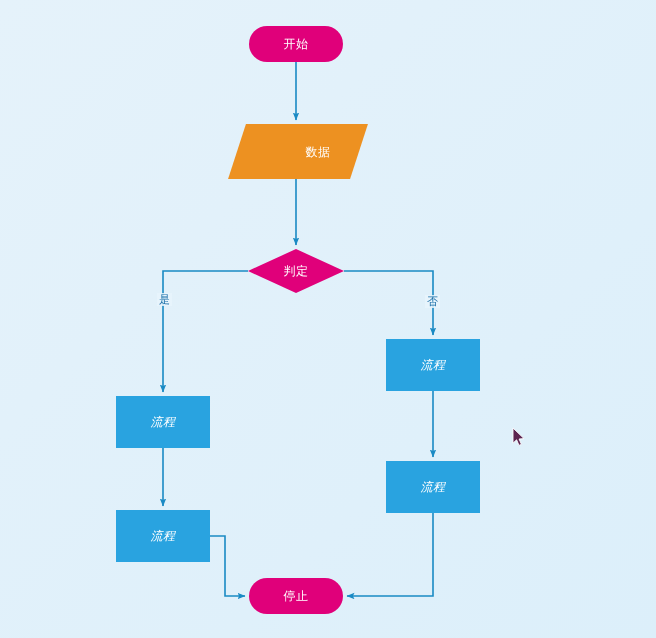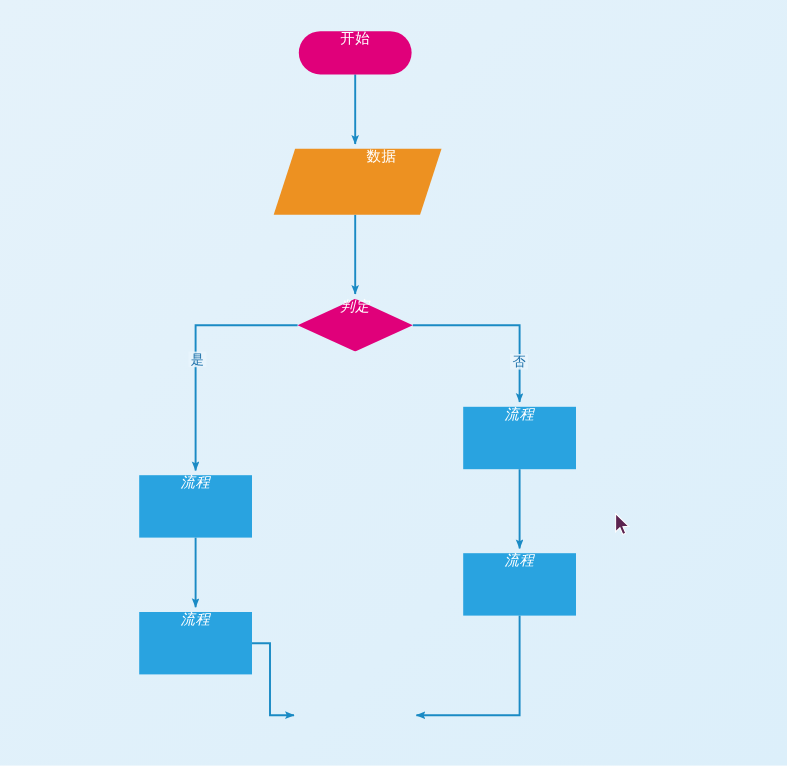--- a/index.html
+++ b/index.html
@@ -22,21 +22,21 @@
   #edges {
     position: absolute;
     left: 0;
     top: 0;
     width: 656px;
     height: 638px;
   }
   .node {
     position: absolute;
     display: flex;
-    align-items: flex-start;
+    align-items: center;
     justify-content: center;
     box-sizing: border-box;
     color: #ffffff;
     font-size: 12px;
     line-height: 1;
     letter-spacing: 0.5px;
     white-space: nowrap;
     user-select: none;
   }
   .node-terminator {
@@ -117,21 +117,21 @@
 
   <div class="node node-terminator" style="left: 249px; top: 26px; width: 94px; height: 36px; color: rgb(255, 255, 255); background: rgb(224, 0, 122);">
     <span>开始</span>
   </div>
 
   <div class="node node-data" style="left: 237px; top: 124px; width: 122px; height: 55px; color: rgb(255, 255, 255);">
     <span class="data-skew" style="background: rgb(237, 145, 33);"></span>
     <span class="data-label">数据</span>
   </div>
 
-  <div class="node node-decision" style="left: 248px; top: 249px; width: 96px; height: 44px; color: rgb(255, 255, 255); font-style: italic;">
+  <div class="node node-decision" style="left: 248px; top: 249px; width: 96px; height: 44px; color: rgb(255, 255, 255);">
     <svg class="diamond-shape" viewBox="0 0 96 44" preserveAspectRatio="none" xmlns="http://www.w3.org/2000/svg">
       <polygon points="48,0 96,22 48,44 0,22" fill="#e0007a"></polygon>
     </svg>
     <span class="decision-label">判定</span>
   </div>
 
   <div class="node node-process" style="left: 116px; top: 396px; width: 94px; height: 52px; color: rgb(255, 255, 255); background: rgb(41, 163, 224);">
     <span>流程</span>
   </div>
 
@@ -140,20 +140,23 @@
   </div>
 
   <div class="node node-process" style="left: 386px; top: 339px; width: 94px; height: 52px; color: rgb(255, 255, 255); background: rgb(41, 163, 224);">
     <span>流程</span>
   </div>
 
   <div class="node node-process" style="left: 386px; top: 461px; width: 94px; height: 52px; color: rgb(255, 255, 255); background: rgb(41, 163, 224);">
     <span>流程</span>
   </div>
 
+  <div class="node node-terminator" style="left: 249px; top: 578px; width: 94px; height: 36px; color: rgb(255, 255, 255); background: rgb(224, 0, 122);">
+    <span>停止</span>
+  </div>
 
   <div class="edge-label" style="left: 157px; top: 293px; color: rgb(26, 110, 168);">
     <span>是</span>
   </div>
   <div class="edge-label" style="left: 425px; top: 295px; color: rgb(26, 110, 168);">
     <span>否</span>
   </div>
 
   <svg id="cursor" viewBox="0 0 14 20" xmlns="http://www.w3.org/2000/svg" style="left: 512px; top: 427px;">
     <path d="M1,1 L1,16.2 L4.6,12.8 L7.0,18.4 L9.4,17.3 L7.1,12.0 L12,11.6 Z" fill="#5c2450" stroke="#ffffff" stroke-width="0.9"></path>

